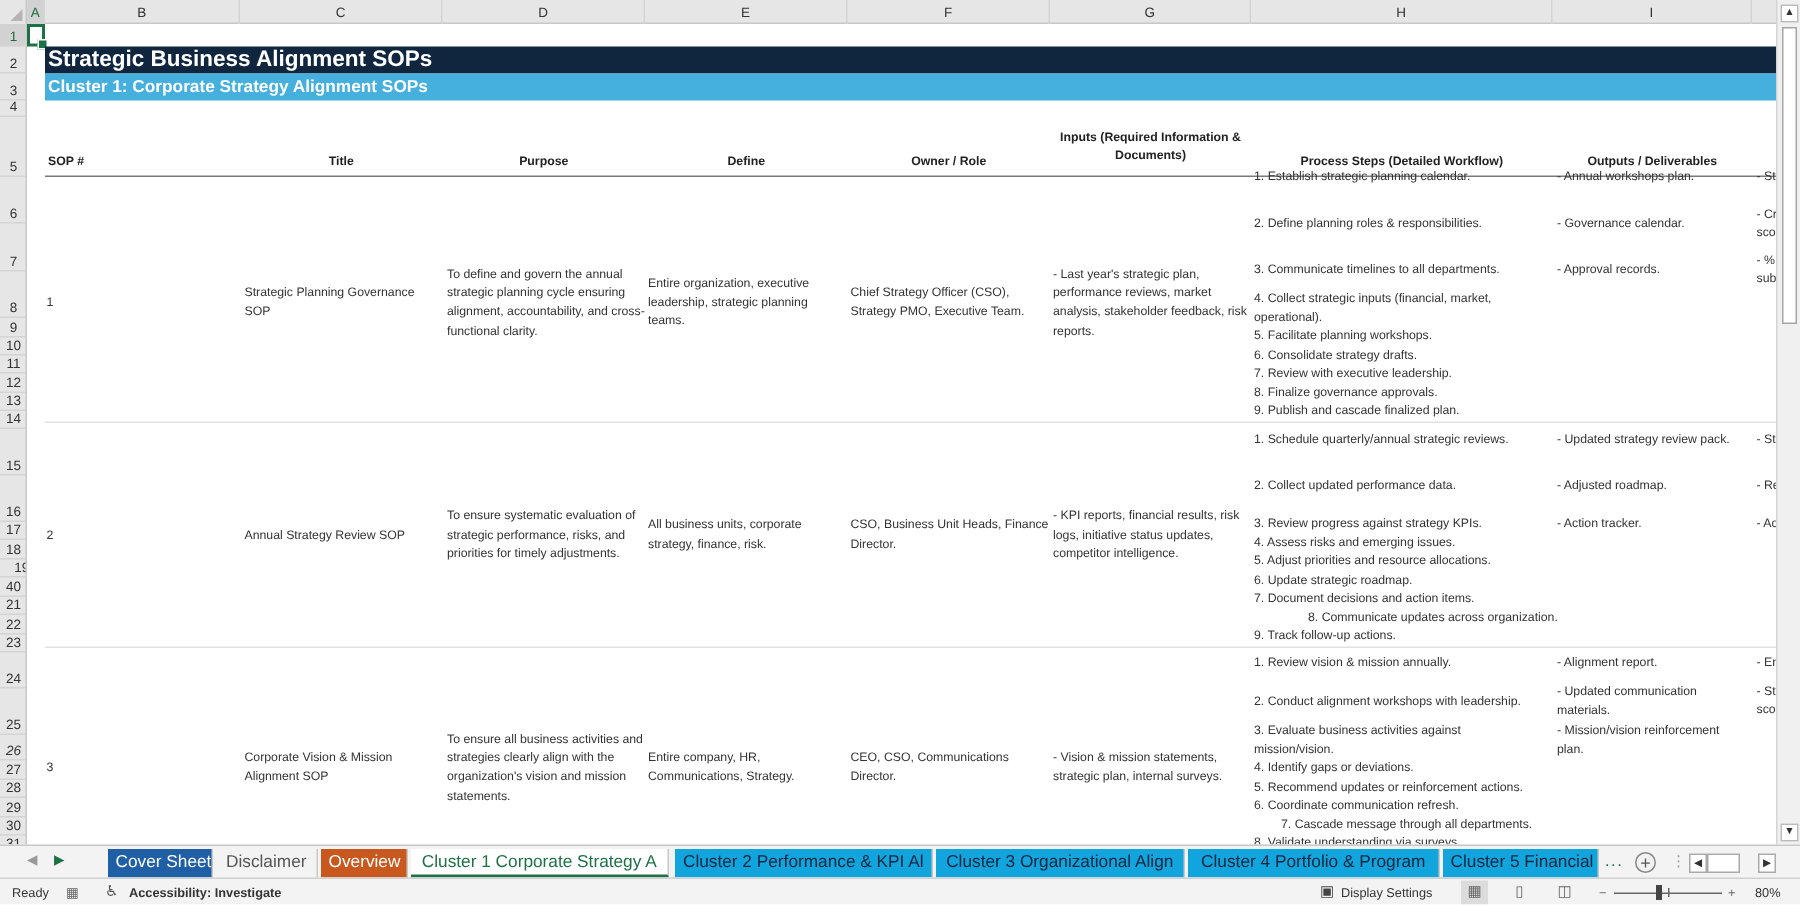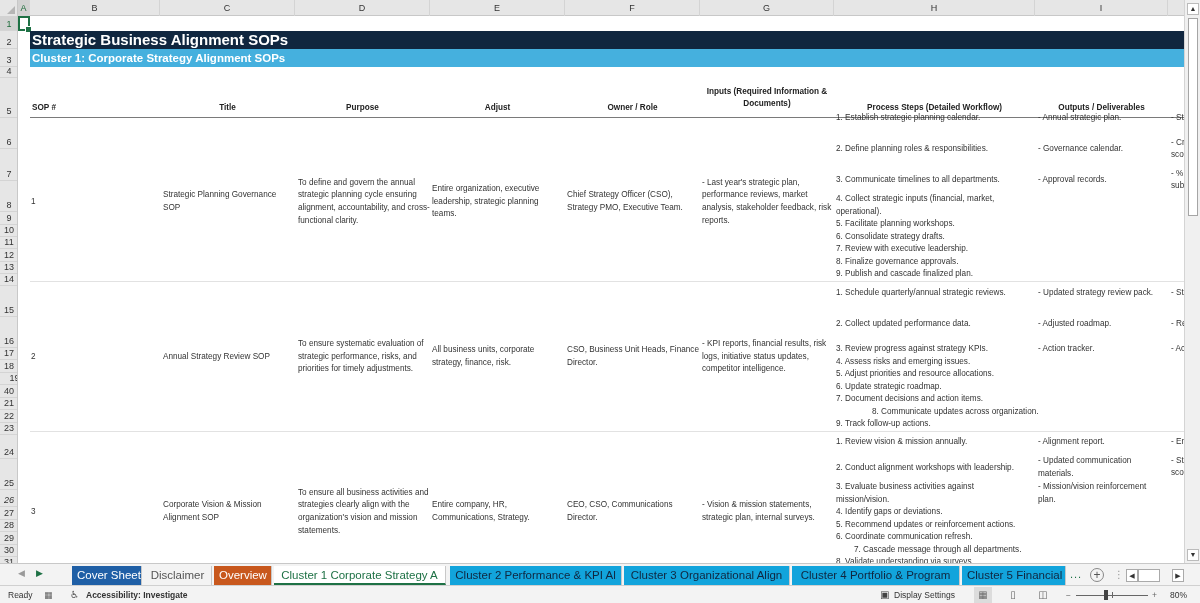--- a/index.html
+++ b/index.html
@@ -118,21 +118,21 @@
 
   <div class="grid">
     <div class="a1"></div>
 
     <div class="title-bar">Strategic Business Alignment SOPs</div>
     <div class="sub-bar">Cluster 1: Corporate Strategy Alignment SOPs</div>
 
     <div class="th left" style="left:12px;width:130px;">SOP #</div>
     <div class="th" style="left:142px;width:135px;">Title</div>
     <div class="th" style="left:277px;width:135px;">Purpose</div>
-    <div class="th" style="left:412px;width:135px;">Adjust</div>
+    <div class="th" style="left:412px;width:135px;">Define</div>
     <div class="th" style="left:547px;width:135px;">Owner / Role</div>
     <div class="th" style="left:816px;width:201px;">Process Steps (Detailed Workflow)</div>
     <div class="th" style="left:684px;width:130px;align-items:center;padding-top:4px;">Inputs (Required Information &amp; Documents)</div>
     <div class="th" style="left:1017px;width:133px;">Outputs / Deliverables</div>
     <div class="header-rule"></div>
 
     <div>
       <div class="cell v" style="left:13px;top:102px;width:128px;height:168px;">1</div>
       <div class="cell v" style="left:145px;top:102px;width:130px;height:168px;">Strategic Planning Governance SOP</div>
       <div class="cell v" style="left:280px;top:102px;width:132px;height:168px;">To define and govern the annual strategic planning cycle ensuring alignment, accountability, and cross-functional clarity.</div>
@@ -145,21 +145,21 @@
         <div class="step" style="left:818px;top:158px;">3. Communicate timelines to all departments.</div>
         <div class="step" style="left:818px;top:177px;">4. Collect strategic inputs (financial, market,</div>
         <div class="step" style="left:818px;top:189.5px;">operational).</div>
         <div class="step" style="left:818px;top:202px;">5. Facilitate planning workshops.</div>
         <div class="step" style="left:818px;top:214.5px;">6. Consolidate strategy drafts.</div>
         <div class="step" style="left:818px;top:227px;">7. Review with executive leadership.</div>
         <div class="step" style="left:818px;top:239.5px;">8. Finalize governance approvals.</div>
         <div class="step" style="left:818px;top:252px;">9. Publish and cascade finalized plan.</div>
       </div>
       <div class="outs">
-        <div class="out" style="left:1020px;top:96px;width:128px;">- Annual strategic plan.</div>
+        <div class="out" style="left:1020px;top:96px;width:128px;">- Annual workshops plan.</div>
         <div class="out" style="left:1020px;top:127px;width:128px;">- Governance calendar.</div>
         <div class="out" style="left:1020px;top:158px;width:128px;">- Approval records.</div>
       </div>
       <div class="clip" style="left:1153px;top:96px;width:13px;">- St</div>
       <div class="clip" style="left:1153px;top:121px;width:13px;">- Cr</div>
       <div class="clip" style="left:1153px;top:133px;width:13px;">sco</div>
       <div class="clip" style="left:1153px;top:152px;width:13px;">- %</div>
       <div class="clip" style="left:1153px;top:164px;width:13px;">sub</div>
     </div>
     <div class="sop-row-sep" style="top:265px;"></div>

